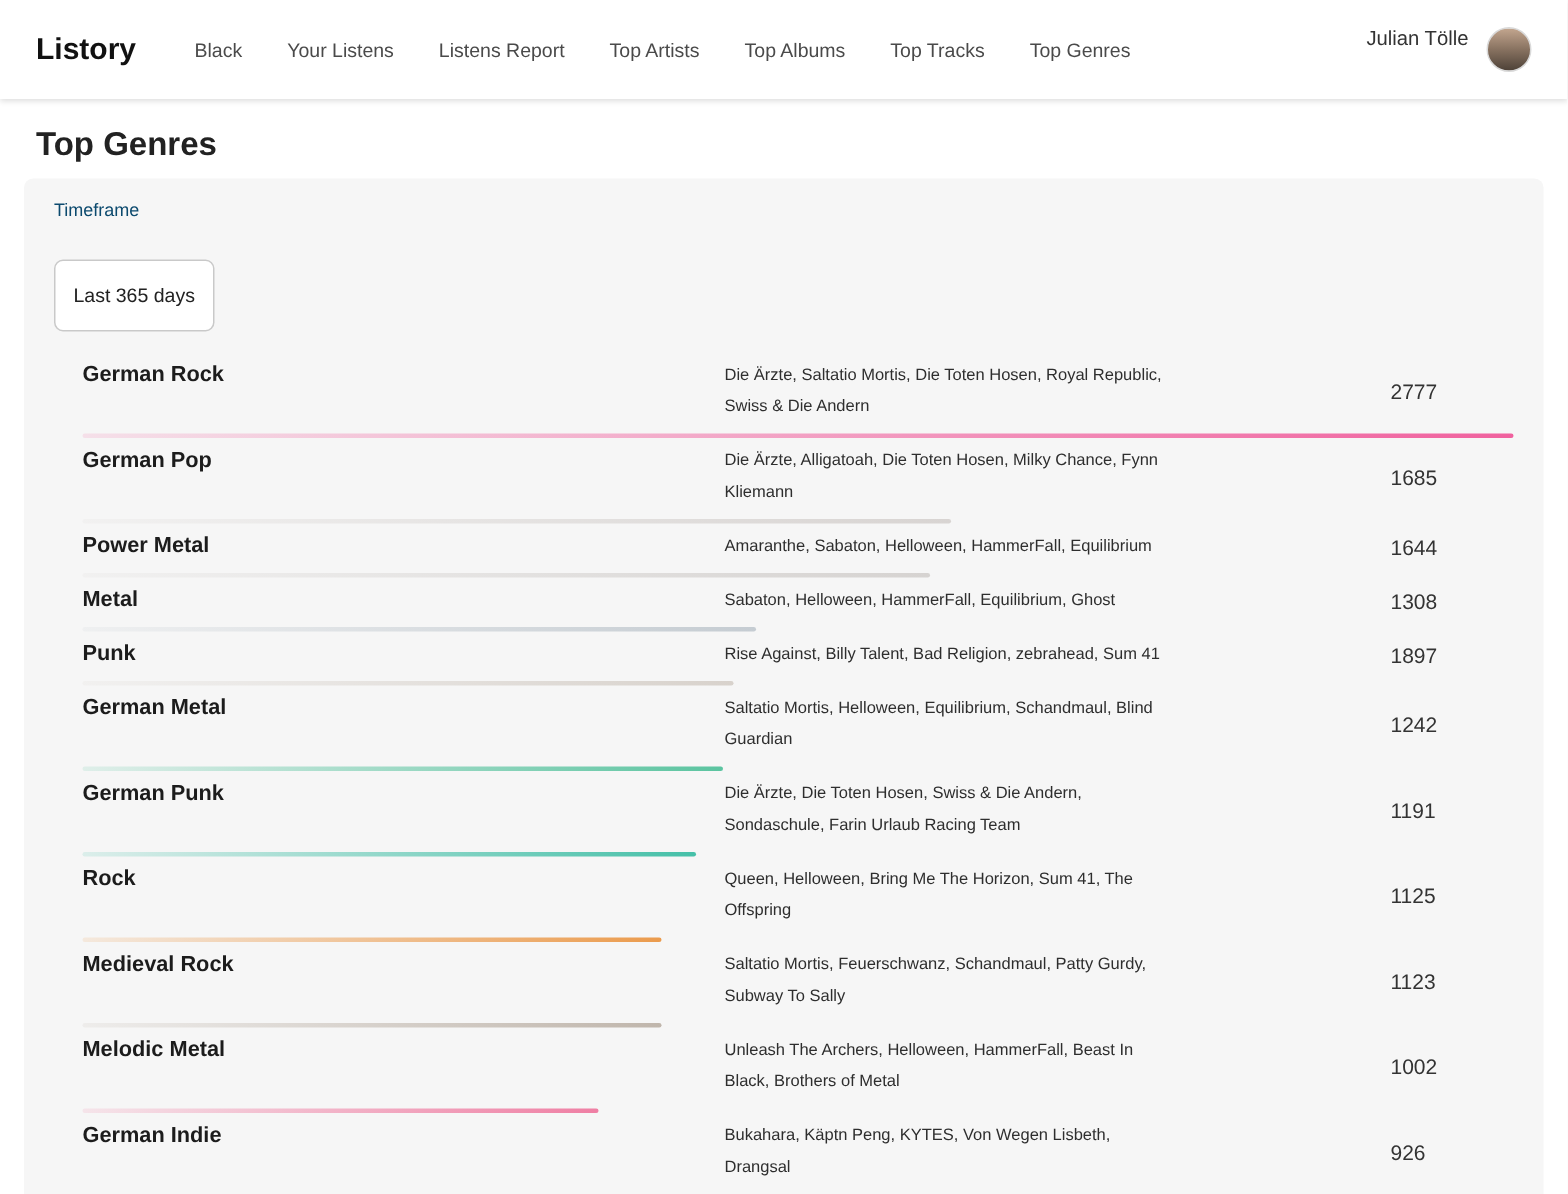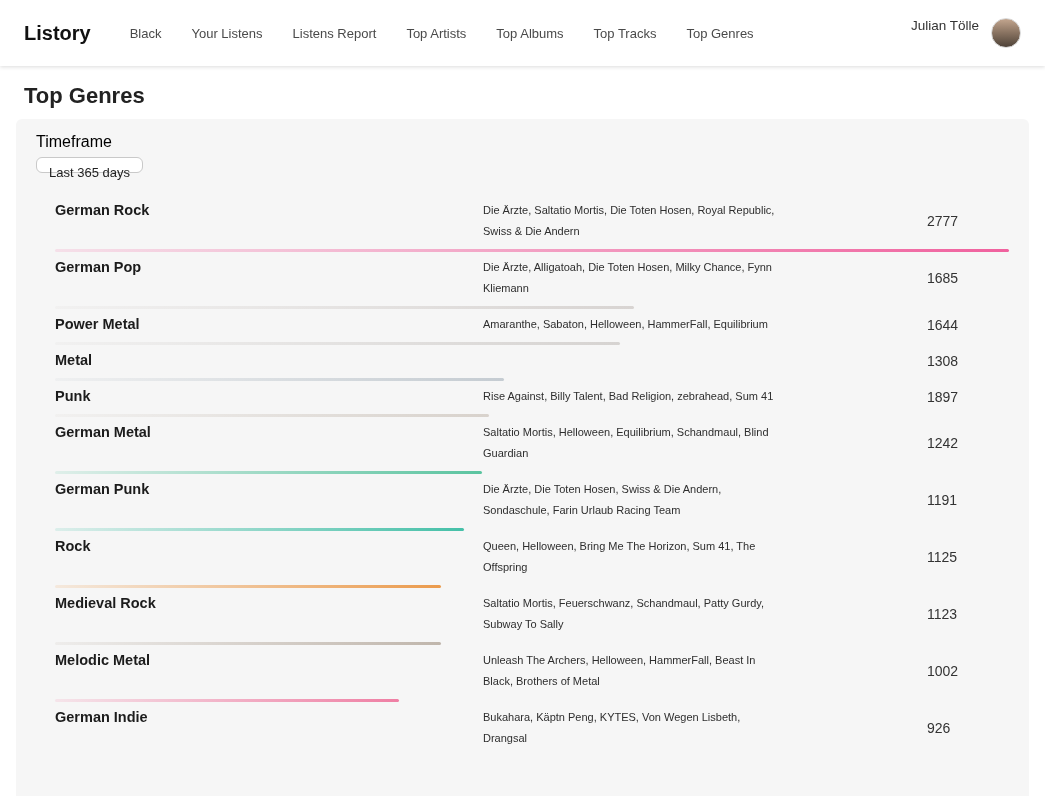--- a/index.html
+++ b/index.html
@@ -26,25 +26,25 @@
     width: 30px; height: 30px; border-radius: 50%;
     background: linear-gradient(180deg, #c2a58e 0%, #8a7462 48%, #4e4238 100%);
     border: 1px solid #d9d9d9; cursor: pointer;
   }
   
   h1.page-title { font-size: 22px; font-weight: 700; color: #222; margin: 17px 0 10px 24px; }
   .card {
     margin: 0 16px; background: #f6f6f6; border-radius: 6px;
     padding: 14px 20px 24px; min-height: 700px;
   }
-  .tf-label { display: block; font-size: 16px; color: #000000; margin-bottom: 6px; }
+  .tf-label { display: block; font-size: 12px; color: #0c4a6e; margin-bottom: 6px; }
   .tf-select {
     display: inline-block; background: #fff; border: 1px solid #c9c9c9; border-radius: 6px;
-    padding: 0 12px; height: 16px; line-height: 30px; font-size: 13px; color: #222;
-    font-family: "Liberation Sans", sans-serif; cursor: pointer;
+    padding: 0 12px; height: 48px; line-height: 30px; font-size: 13px; color: #222;
+    font-family: "Liberation Sans", sans-serif; cursor: pointer; margin-top: 20px;
   }
   
   .genre-table { margin-top: 14px; padding-left: 19px; }
   .genre-row {
     position: relative;
     display: flex; align-items: flex-start;
   }
   .genre-row { padding: 5px 0 10px; }
   .genre-name { flex: 0 0 428px; font-size: 14.5px; font-weight: 700; color: #1c1c1c; line-height: 21px; }
   .genre-artists { flex: 0 0 296px; font-size: 11px; color: #2e2e2e; line-height: 21px; }
@@ -101,20 +101,21 @@
   <div class="genre-row">
     <div class="genre-name">Power Metal</div>
     <div class="genre-artists">Amaranthe, Sabaton, Helloween, HammerFall, Equilibrium</div>
     <div class="flex-spacer"></div>
     <div class="genre-count">1644</div>
     <div class="genre-bar" style="width: 59.2%; background: linear-gradient(90deg, rgba(214, 211, 209, 0.15), rgb(214, 211, 209));"></div>
   </div>
 
   <div class="genre-row">
     <div class="genre-name">Metal</div>
+    <div class="genre-artists">Sabaton, Helloween, HammerFall, Equilibrium, Ghost</div>
     <div class="flex-spacer"></div>
     <div class="genre-count">1308</div>
     <div class="genre-bar" style="width: 47.1%; background: linear-gradient(90deg, rgba(197, 204, 210, 0.15), rgb(197, 204, 210));"></div>
   </div>
 
   <div class="genre-row">
     <div class="genre-name">Punk</div>
     <div class="genre-artists">Rise Against, Billy Talent, Bad Religion, zebrahead, Sum 41</div>
     <div class="flex-spacer"></div>
     <div class="genre-count">1897</div>

